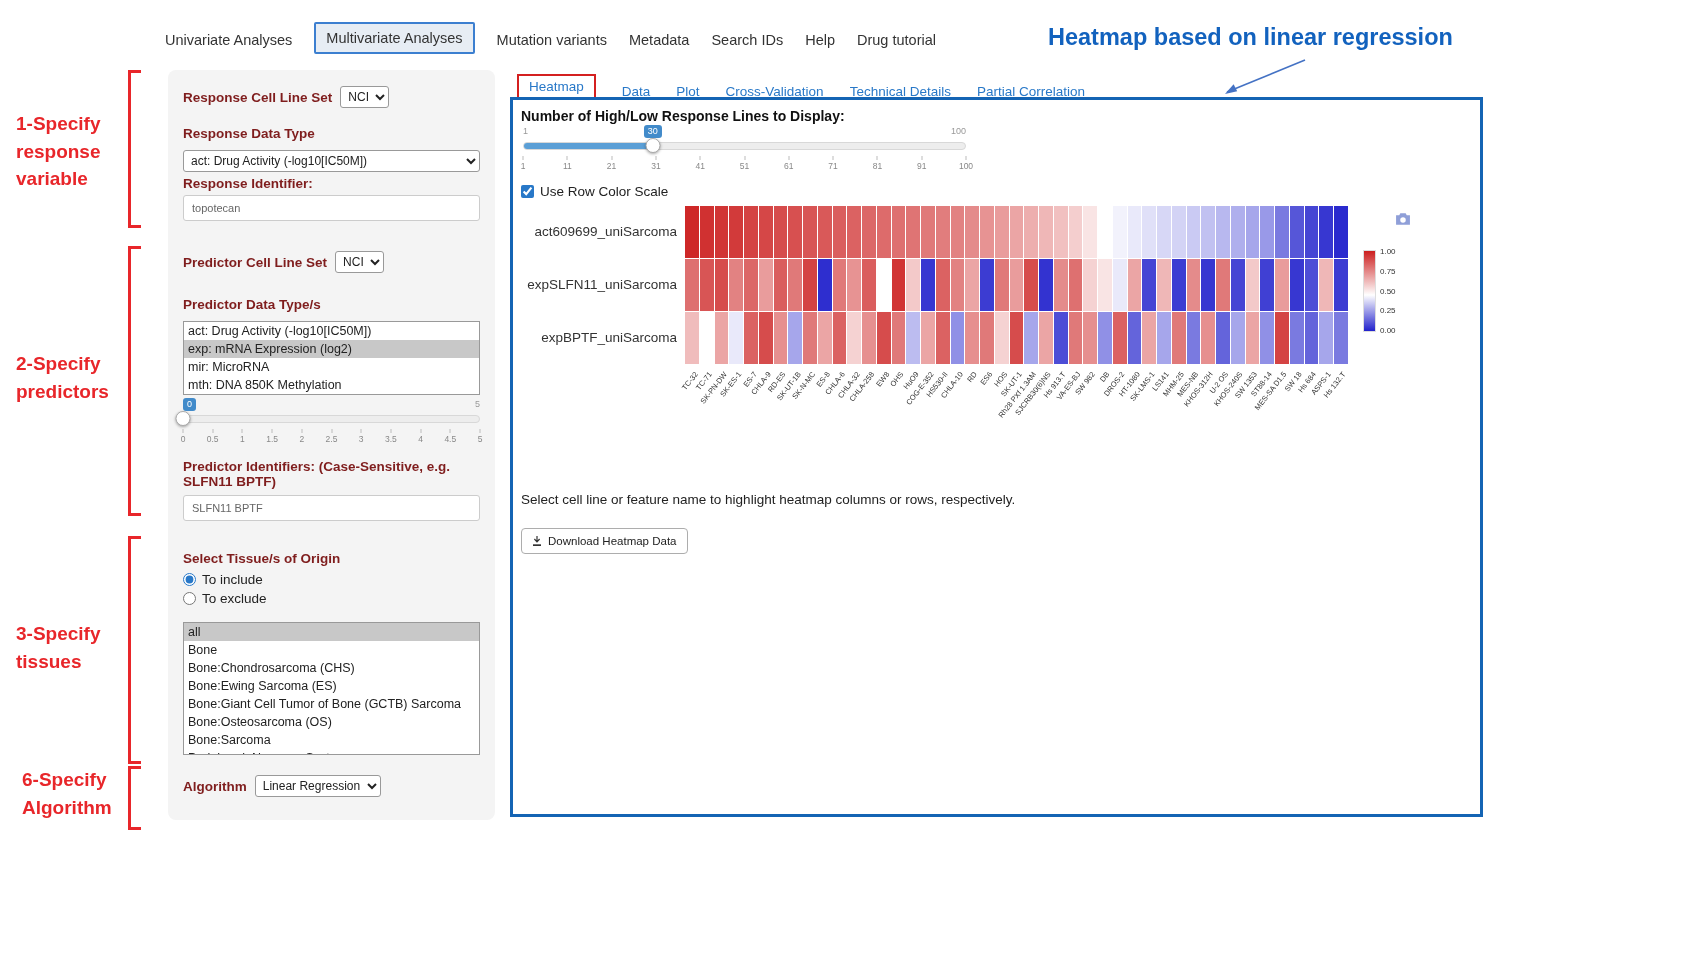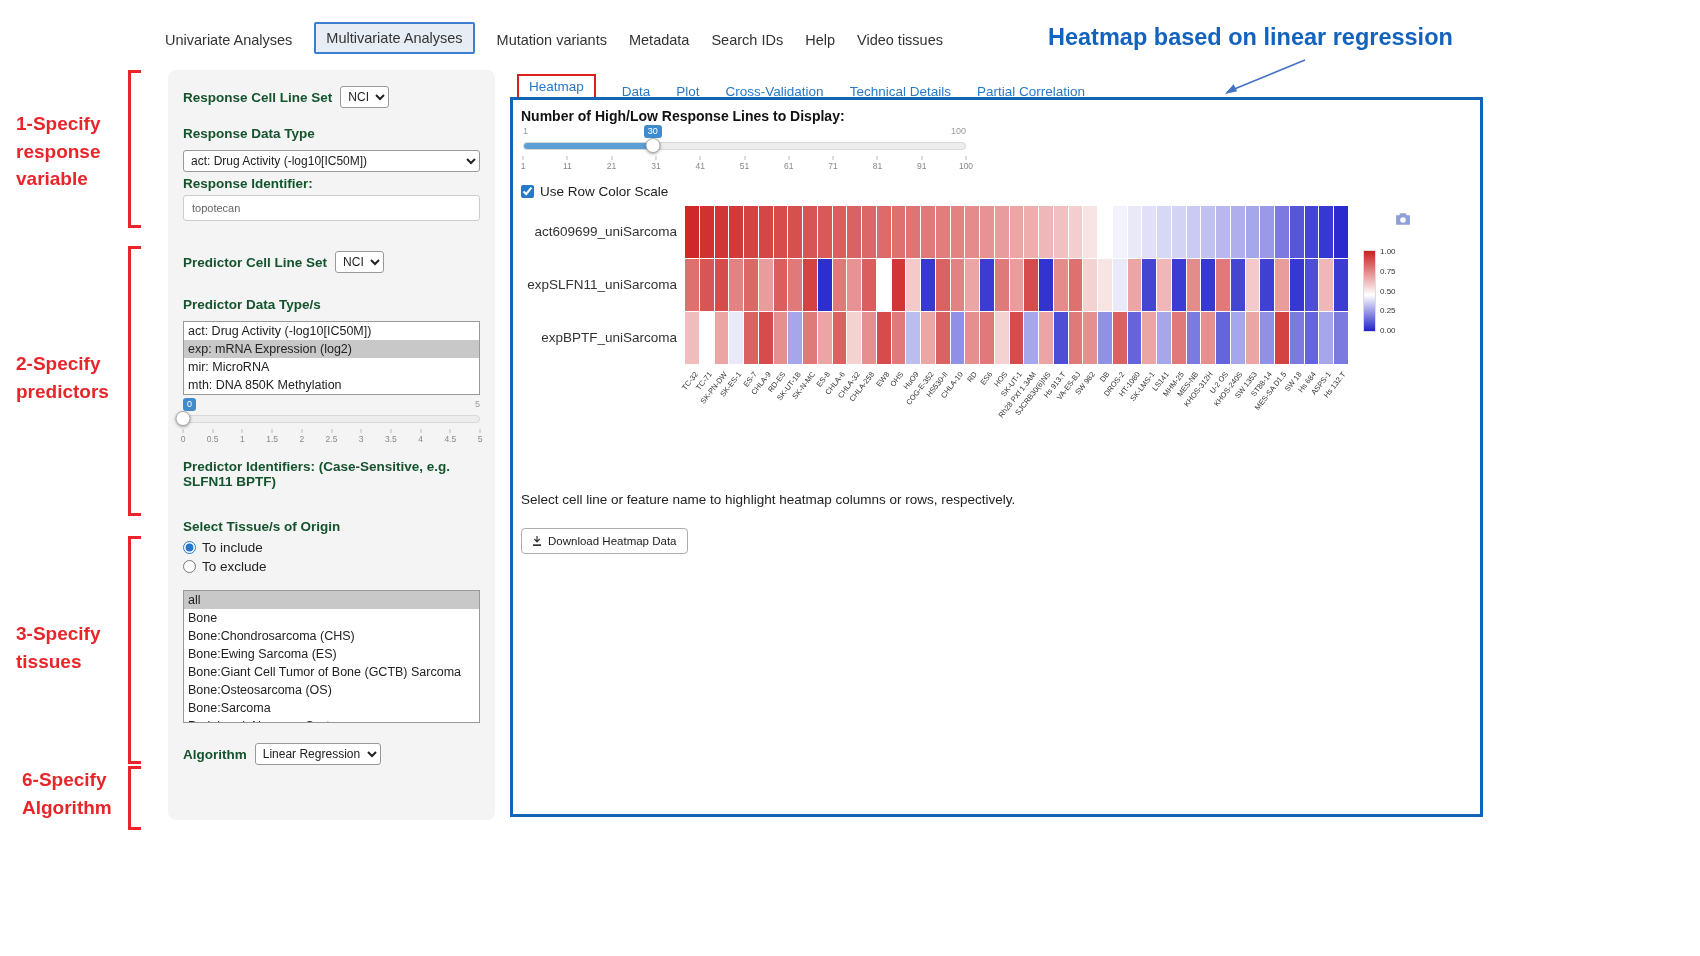--- a/index.html
+++ b/index.html
@@ -29,21 +29,21 @@
                font-weight:600; line-height:1.45; }
   .s1 { left:16px; top:110px; }
   .s2 { left:16px; top:350px; }
   .s3 { left:16px; top:620px; }
   .s4 { left:22px; top:766px; }
 
   
   .left-panel { position:absolute; left:168px; top:70px; width:327px; height:750px;
                 background:#f4f4f4; border-radius:8px; padding:16px 15px; font-size:13.5px; }
   .lp-row { display:flex; align-items:center; gap:8px; }
-  .bold-label { font-weight:bold; color:#14532d; font-size:13.5px; }
+  .bold-label { font-weight:bold; color:#7f1d1d; font-size:13.5px; }
   .form-select { font-size:12px; padding:2px 3px; border:1px solid #999; border-radius:3px;
                  background:#fff; color:#222; max-width:100%; }
   .form-select.full { width:100%; }
   .text-input { width:100%; border:1px solid #ccc; border-radius:3px; padding:6px 8px;
                 font-size:11px; color:#666; background:#fff; }
   .listbox { border:1px solid #999; background:#fff; font-size:12.5px; overflow:hidden; }
   .listbox-item { padding:1px 4px; white-space:nowrap; overflow:hidden; line-height:1.28; }
   .listbox-item.selected { background:#c8c8c8; }
   .listbox.tissue { height:133px; }
   .radio-row { display:flex; align-items:center; gap:6px; font-size:13.5px; cursor:pointer; }
@@ -108,21 +108,21 @@
 
 <div class="app">
 
   <div class="nav" id="nav-tabs">
       <span class="nav-tab">Univariate Analyses</span>
       <span class="nav-tab active">Multivariate Analyses</span>
       <span class="nav-tab">Mutation variants</span>
       <span class="nav-tab">Metadata</span>
       <span class="nav-tab">Search IDs</span>
       <span class="nav-tab">Help</span>
-      <span class="nav-tab">Video tissues</span>
+      <span class="nav-tab">Drug tutorial</span>
     </div>
 
   <div class="heading">Heatmap based on linear regression</div>
   <svg class="arrow-svg" width="140" height="48">
     <line x1="120" y1="6" x2="42" y2="38" stroke="#4472c4" stroke-width="1.6"></line>
     <polygon points="40,40 52.2,37.2 48.6,30.2" fill="#4472c4"></polygon>
   </svg>
 
   <div class="bracket b1"></div>
   <div class="bracket b2"></div>
@@ -182,20 +182,21 @@
           <span class="tick-mark" style="left: 80%;"></span>
           <span class="tick-label" style="left: 80%;">4</span>
           <span class="tick-mark" style="left: 90%;"></span>
           <span class="tick-label" style="left: 90%; text-align: right;">4.5</span>
           <span class="tick-mark" style="left: 100%;"></span>
           <span class="tick-label" style="left: 100%;">5</span>
         </div>
     </div>
 
     <div class="bold-label mt12">Predictor Identifiers: (Case-Sensitive, e.g. SLFN11 BPTF)</div>
+    <input class="text-input mt6" value="SLFN11 BPTF" style="">
 
     <div class="bold-label mt30">Select Tissue/s of Origin</div>
     <label class="radio-row mt6">
       <input type="radio" name="tissue-mode" id="radio-include" checked="" style="">
       <span>To include</span>
     </label>
     <label class="radio-row mt4">
       <input type="radio" name="tissue-mode" id="radio-exclude" style="">
       <span>To exclude</span>
     </label>

